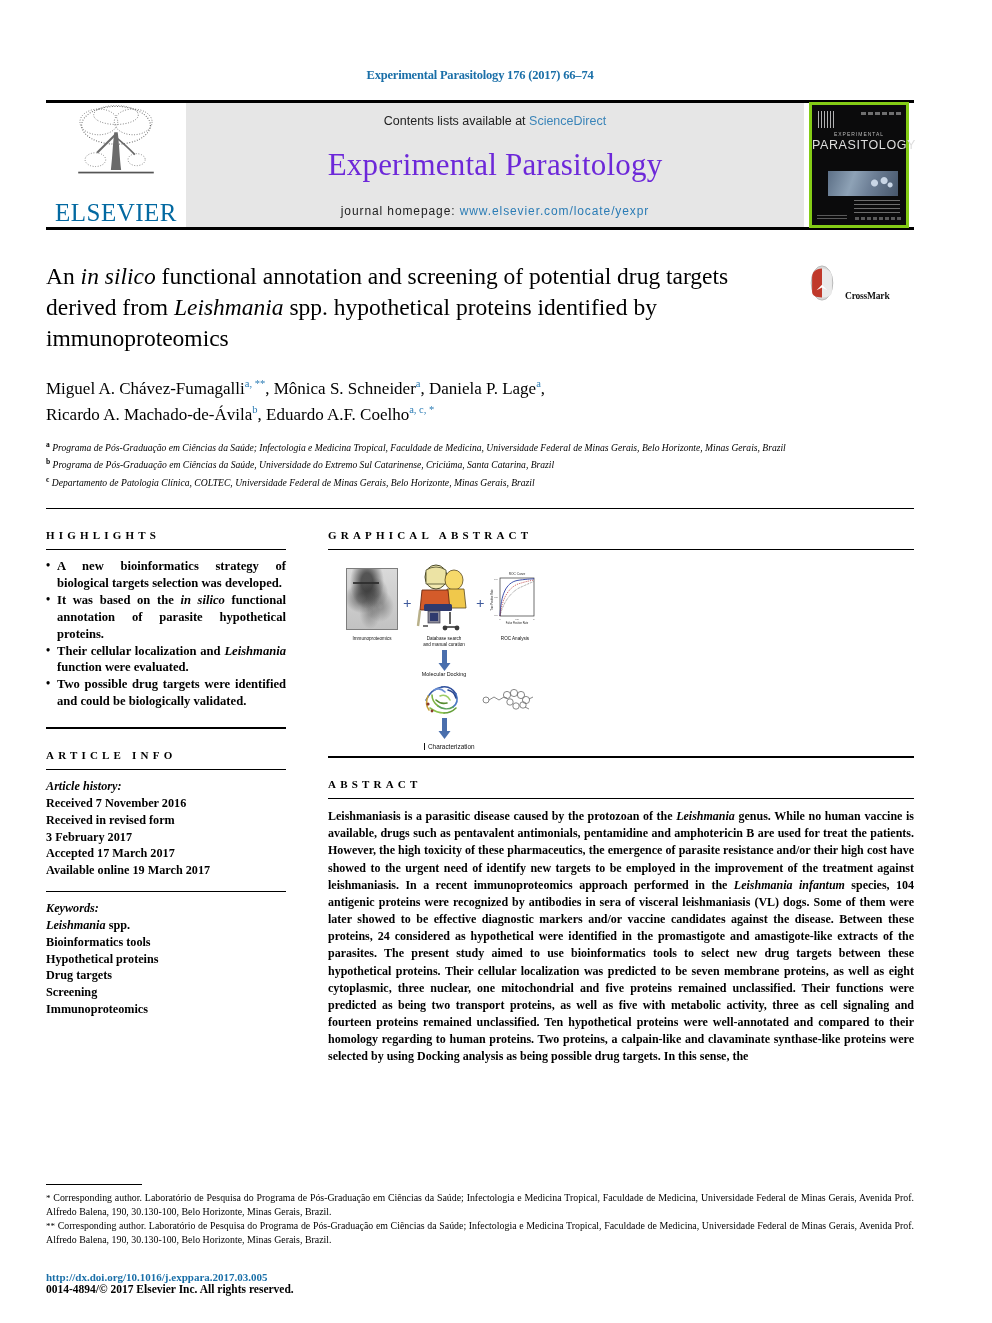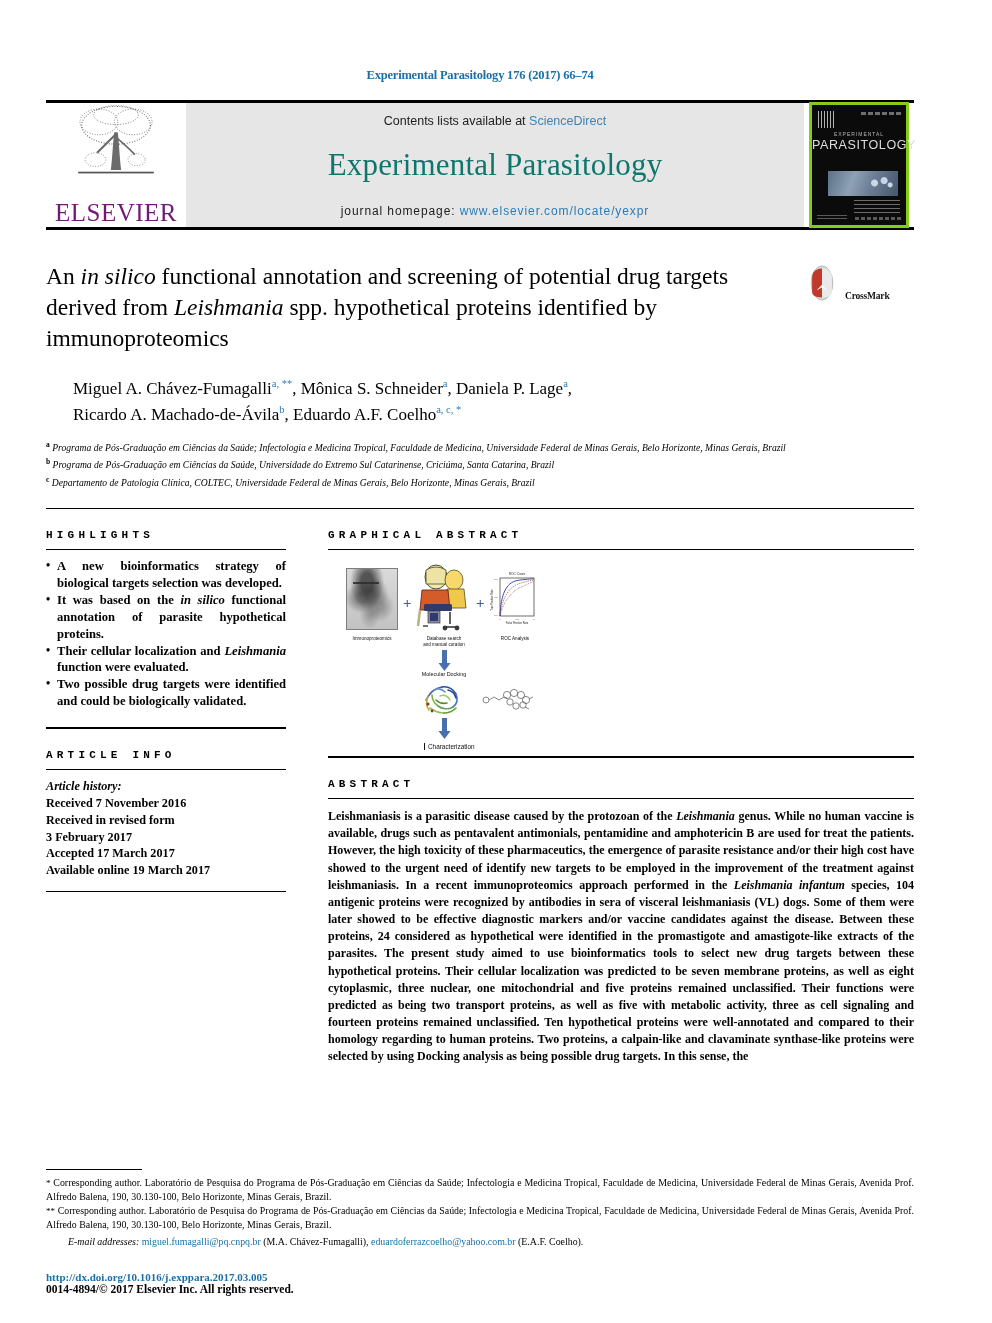--- a/index.html
+++ b/index.html
@@ -37,21 +37,21 @@
     height: 130px;
   }
   .elsevier-cell {
     width: 140px; flex: 0 0 140px;
     display: flex; flex-direction: column;
     align-items: center; justify-content: flex-end;
     padding-bottom: 2px; background: #fff;
   }
   .elsevier-tree { width: 100px; height: 92px; }
   .elsevier-word {
-    color: #701a75;
+    color: #0369a1;
     font-family: "Liberation Serif", serif;
     font-size: 25px;
     letter-spacing: 0.5px;
     line-height: 1;
     margin-top: 18px;
   }
   .sd-band {
     flex: 1 1 auto;
     background: #e6e6e6;
     display: flex; flex-direction: column;
@@ -59,21 +59,21 @@
     padding: 6px 0 4px 0;
   }
   .sd-line1 {
     font-family: "Liberation Sans", sans-serif;
     font-size: 12.5px; color: #222;
   }
   .sd-line1 .sd-link { color: #3a84b8; }
   .journal-big {
     font-family: "Liberation Serif", serif;
     font-size: 31px;
-    color: #0f766e;
+    color: #6d28d9;
     margin: 19px 0 21px 0;
     letter-spacing: 0.2px;
   }
   .sd-line3 {
     font-family: "Liberation Sans", sans-serif;
     font-size: 12px;
     letter-spacing: 0.9px;
     color: #222;
   }
   .sd-line3 .sd-link { color: #2b7cb5; }
@@ -161,21 +161,20 @@
     font-family: "Liberation Serif", serif;
     font-size: 9.5px; font-weight: bold; color: #111;
     letter-spacing: -0.2px;
   }
 
   .authors {
     margin-top: 22px;
     font-family: "Liberation Serif", serif;
     font-size: 17px; line-height: 1.5;
     color: #000;
-    margin-left: 27px;
   }
   .authors sup { color: #2b7cb5; font-size: 10.5px; vertical-align: super; }
   .affils {
     margin-top: 12px;
     font-family: "Liberation Serif", serif;
     font-size: 9.6px; line-height: 1.48;
     font-style: italic; color: #000;
   }
   .affils sup { font-style: normal; font-weight: bold; font-size: 7.5px; }
   .affil { margin-bottom: 1px; }
@@ -183,21 +182,21 @@
   
   .rule-top {
     border-top: 1px solid #000;
     margin-top: 18px;
   }
   .cols { display: flex; }
   .col-left { width: 258px; flex: 0 0 258px; padding-right: 18px; }
   .col-right { flex: 1 1 auto; padding-left: 24px; }
 
   .sec-head {
-    font-family: Liberation Mono, monospace;
+    font-family: Liberation Serif, serif;
     font-size: 11px; font-weight: bold;
     letter-spacing: 4.2px;
     margin: 20px 0 8px 0;
     color: #000;
   }
   .sec-rule { border-top: 1.5px solid #000; }
 
   .highlights-list {
     list-style: none; margin: 8px 0 0 0; padding: 0;
     font-family: "Liberation Serif", serif;
@@ -424,20 +423,29 @@
       <div class="sec-rule"></div>
       <div class="ai-block">
         <div class="ai-lead">Article history:</div>
         <div>Received 7 November 2016</div>
         <div>Received in revised form</div>
         <div>3 February 2017</div>
         <div>Accepted 17 March 2017</div>
         <div>Available online 19 March 2017</div>
       </div>
       <div class="ai-rule"></div>
+      <div class="ai-block kw-list">
+        <div class="kw-lead">Keywords:</div>
+        <div><i>Leishmania</i><span> spp.</span></div>
+        <div>Bioinformatics tools</div>
+        <div>Hypothetical proteins</div>
+        <div>Drug targets</div>
+        <div>Screening</div>
+        <div>Immunoproteomics</div>
+      </div>
     </div>
 
     <div class="col-right">
 
       <div class="sec-head">GRAPHICAL ABSTRACT</div>
       <div class="sec-rule"></div>
 
       <div class="ga-fig">
         <div class="ga-gel">
           <div class="ga-gel-band"></div>
@@ -546,24 +554,20 @@
   <div class="foot-wrap">
     <div class="foot-rule"></div>
     <div class="foot-note">
       <span class="foot-star">*</span>
       <span>Corresponding author. Laboratório de Pesquisa do Programa de Pós-Graduação em Ciências da Saúde; Infectologia e Medicina Tropical, Faculdade de Medicina, Universidade Federal de Minas Gerais, Avenida Prof. Alfredo Balena, 190, 30.130-100, Belo Horizonte, Minas Gerais, Brazil.</span>
     </div>
     <div class="foot-note">
       <span class="foot-star">**</span>
       <span>Corresponding author. Laboratório de Pesquisa do Programa de Pós-Graduação em Ciências da Saúde; Infectologia e Medicina Tropical, Faculdade de Medicina, Universidade Federal de Minas Gerais, Avenida Prof. Alfredo Balena, 190, 30.130-100, Belo Horizonte, Minas Gerais, Brazil.</span>
     </div>
-    <div class="foot-email">
-      <span class="lbl">E-mail addresses:</span>
-      <span class="link-blue">miguel.fumagalli@pq.cnpq.br</span><span> (M.A. Chávez-Fumagalli), </span><span class="link-blue">eduardoferrazcoelho@yahoo.com.br</span><span> (E.A.F. Coelho).</span>
-    </div>
   </div>
 
   <div class="doi-block">
     <div class="doi-line">http://dx.doi.org/10.1016/j.exppara.2017.03.005</div>
     <div class="copy-line">0014-4894/© 2017 Elsevier Inc. All rights reserved.</div>
   </div>
 
 </div>
 
 </body></html>

